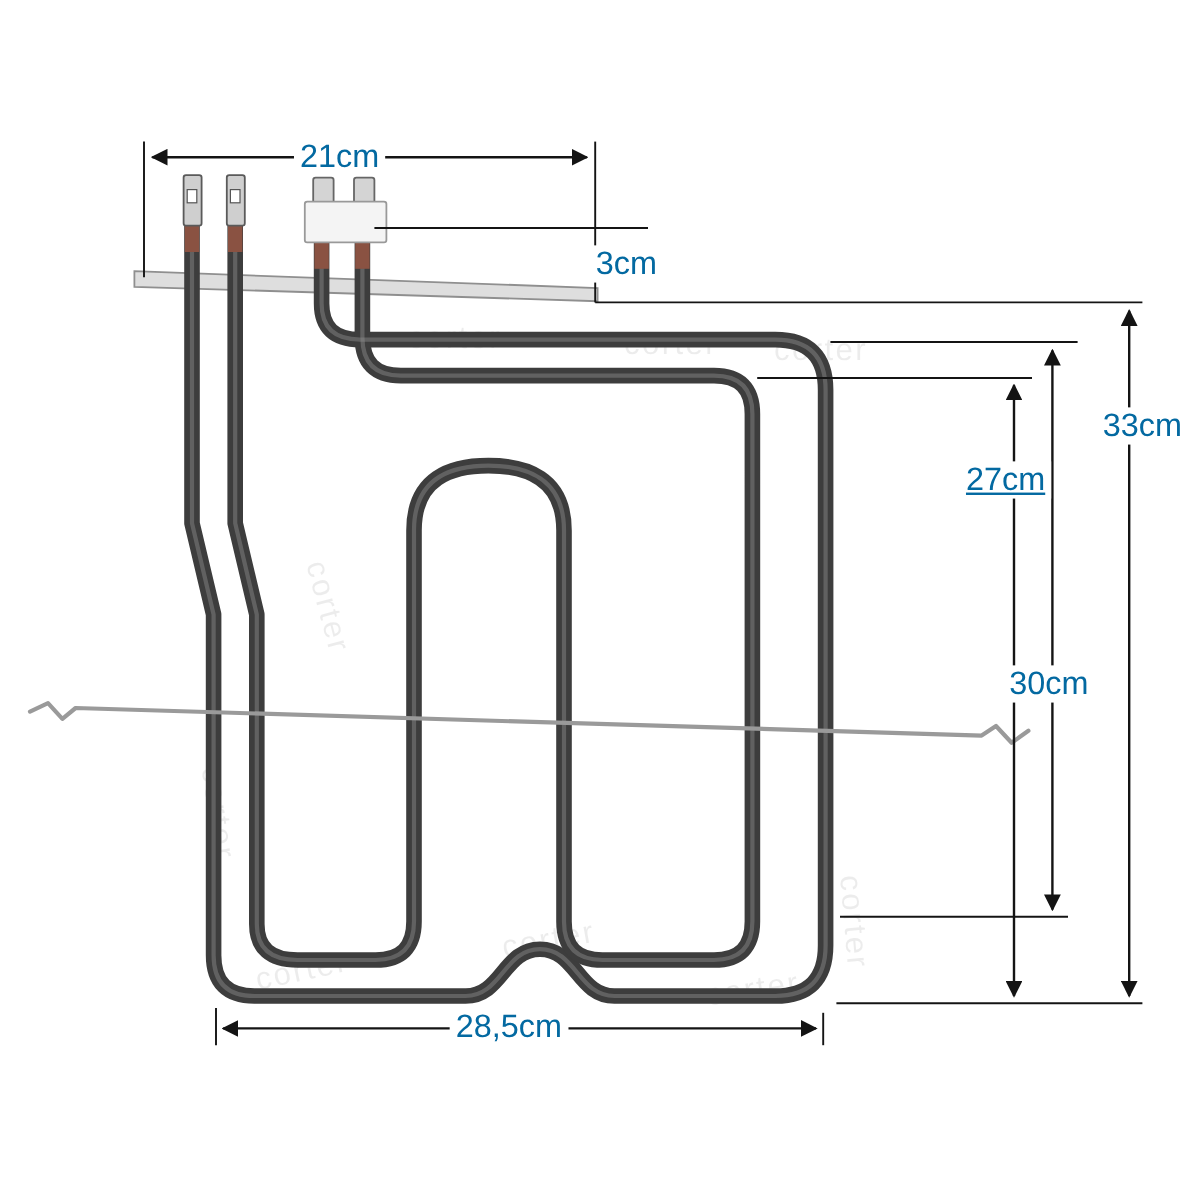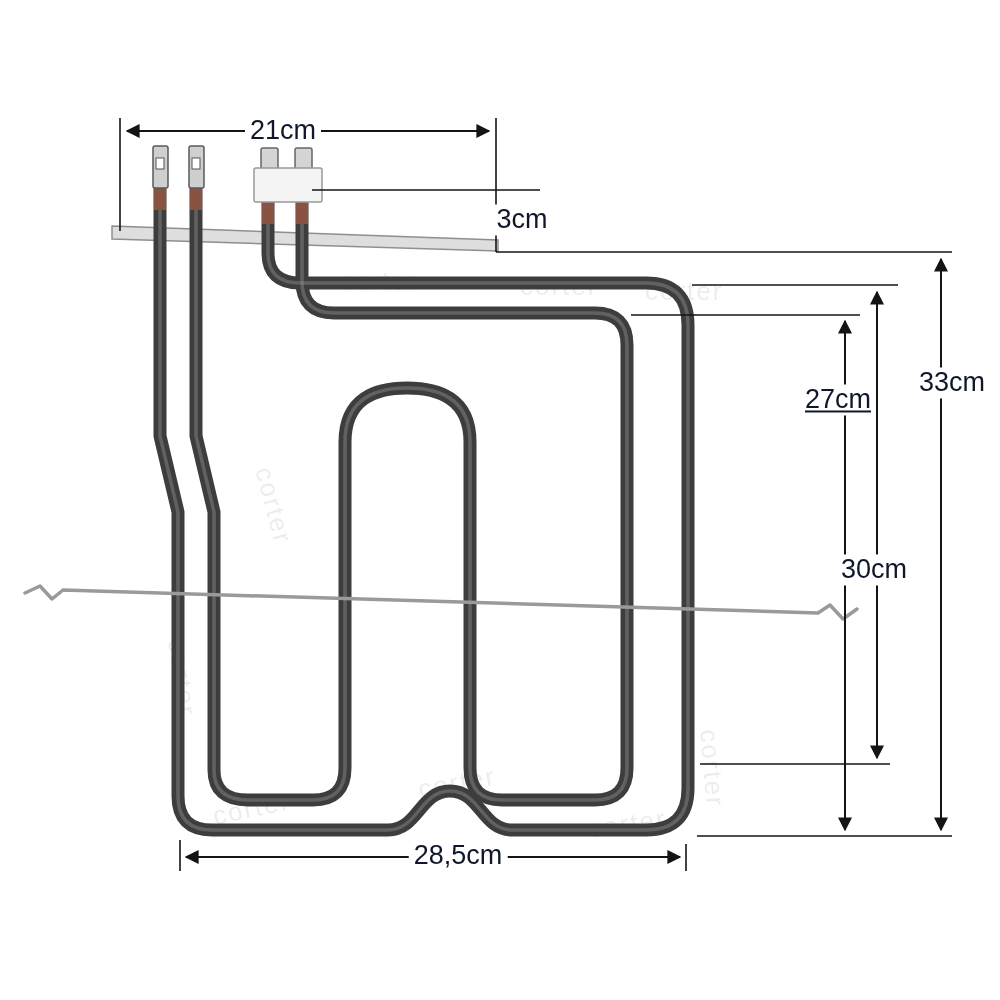--- a/index.html
+++ b/index.html
@@ -7,21 +7,21 @@
           font-family:"Liberation Sans", sans-serif;}
   .canvas svg{position:absolute;left:0;top:0;}
   .tube{fill:none;stroke:#3d3d3d;stroke-width:13;stroke-linecap:round;stroke-linejoin:round;}
   .tube-hi{fill:none;stroke:#8f8f8f;stroke-width:3.5;stroke-linecap:round;stroke-linejoin:round;opacity:.45;}
   .rust{stroke:#8a5242;stroke-width:12;stroke-linecap:butt;}
   .ext{stroke:#141414;stroke-width:1.6;}
   .dim{stroke:#141414;stroke-width:2;}
   .rod{fill:none;stroke:#9a9a9a;stroke-width:3.5;stroke-linecap:round;stroke-linejoin:round;}
   .wm{font-size:26px;fill:#000;opacity:0.07;font-family:"Liberation Sans",sans-serif;letter-spacing:2px;}
   .dim-label{position:absolute;transform:translate(-50%,-50%);background:#ffffff;
-             color:#0f172a;font-size:27px;padding:0 5px;white-space:nowrap;line-height:1.15;}
+             color:#0369a1;font-size:27px;padding:0 5px;white-space:nowrap;line-height:1.15;}
 </style>
 </head>
 <body>
 
 <div class="canvas">
 
   <svg width="1000" height="1000" viewBox="0 0 1000 1000">
     <defs>
       <marker id="arr" viewBox="0 0 10 10" refX="9" refY="5" markerWidth="7" markerHeight="7" orient="auto-start-reverse">
         <path d="M0,0 L10,5 L0,10 z" fill="#141414"></path>
@@ -82,17 +82,17 @@
       <line class="dim" x1="127" y1="131" x2="489" y2="131" marker-start="url(#arr)" marker-end="url(#arr)"></line>
       <line class="dim" x1="941" y1="259" x2="941" y2="830" marker-start="url(#arr)" marker-end="url(#arr)"></line>
       <line class="dim" x1="877" y1="292" x2="877" y2="758" marker-start="url(#arr)" marker-end="url(#arr)"></line>
       <line class="dim" x1="845" y1="321" x2="845" y2="830" marker-start="url(#arr)" marker-end="url(#arr)"></line>
       <line class="dim" x1="186" y1="857" x2="680" y2="857" marker-start="url(#arr)" marker-end="url(#arr)"></line>
     </g>
   </svg>
 
   <div class="dim-label" style="left:283px;top:131px;">21cm</div>
   <div class="dim-label" style="left:522px;top:220px;">3cm</div>
-  <div class="dim-label" style="left:952px;top:355px;margin-top:28px;">33cm</div>
+  <div class="dim-label" style="left:952px;top:355px;">33cm</div>
   <div class="dim-label" style="left:838px;top:400px;text-decoration:underline;">27cm</div>
   <div class="dim-label" style="left:874px;top:570px;">30cm</div>
-  <div class="dim-label" style="left:458px;top:856px;text-align:center;">28,5cm</div>
+  <div class="dim-label" style="left:424px;top:856px;text-align:center;">28,5cm</div>
 </div>
 
 </body></html>

